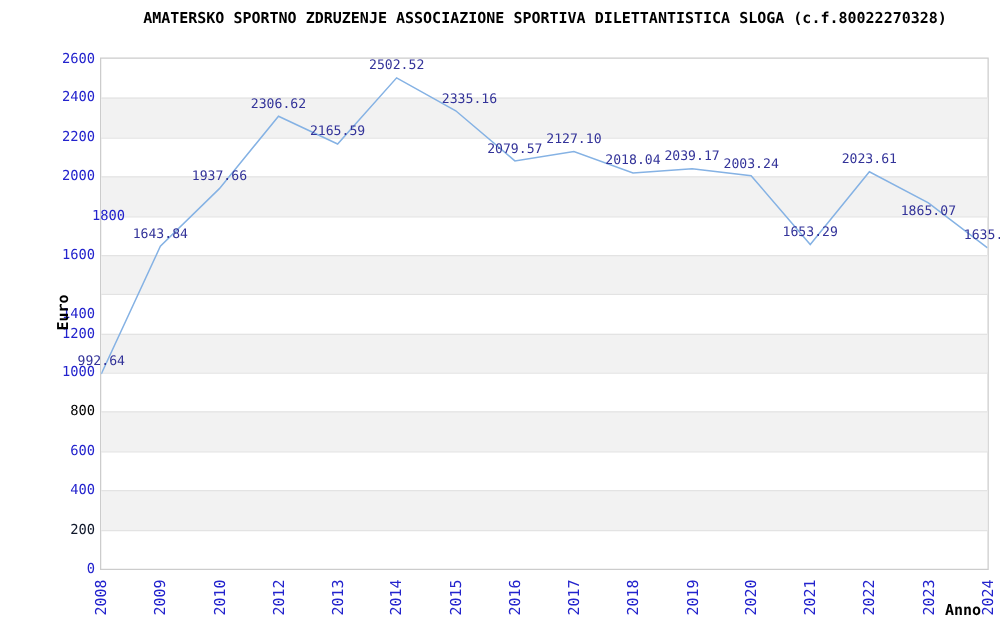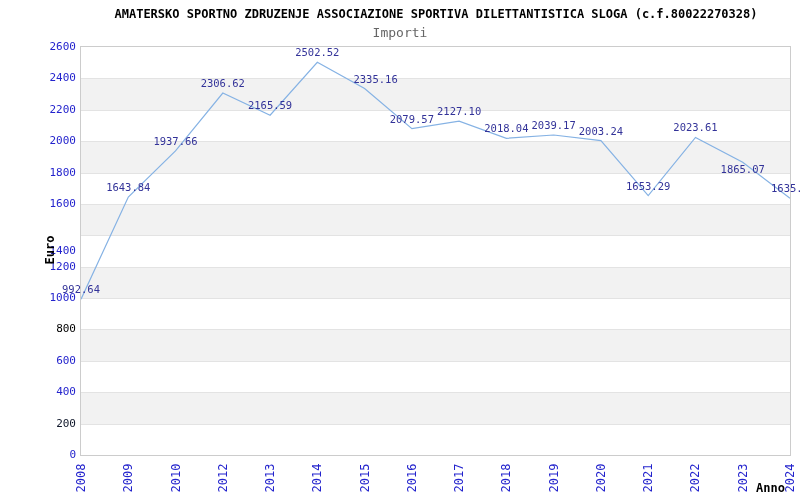--- a/index.html
+++ b/index.html
@@ -23,21 +23,20 @@
   .axis-title{position:absolute;font-size:12px;font-weight:bold;color:#000;white-space:nowrap;}
   .ylab{left:30px;top:243px;width:40px;height:14px;line-height:14px;text-align:center;
         transform:rotate(-90deg);}
   .xlab{left:756px;top:481px;width:44px;height:14px;line-height:14px;}
 </style>
 </head>
 <body>
 
 <div id="chart">
   <div class="title">AMATERSKO SPORTNO ZDRUZENJE ASSOCIAZIONE SPORTIVA DILETTANTISTICA SLOGA (c.f.80022270328)</div>
-  <div class="subtitle">Importi</div>
 
   <div class="plot">
     <div id="bands">
         <div class="band" style="top: 345.231px; height: 31.3846px; background: rgb(242, 242, 242);"></div>
         <div class="band" style="top: 282.462px; height: 31.3846px; background: rgb(242, 242, 242);"></div>
         <div class="band" style="top: 219.692px; height: 31.3846px; background: rgb(242, 242, 242);"></div>
         <div class="band" style="top: 156.923px; height: 31.3846px; background: rgb(242, 242, 242);"></div>
         <div class="band" style="top: 94.1538px; height: 31.3846px; background: rgb(242, 242, 242);"></div>
         <div class="band" style="top: 31.3846px; height: 31.3846px; background: rgb(242, 242, 242);"></div>
       </div>
@@ -81,21 +80,21 @@
   <div id="yticks">
       <div class="ytick" style="top: 447px; color: rgb(35, 35, 205);">0</div>
       <div class="ytick" style="top: 415.615px; color: #0f172a;">200</div>
       <div class="ytick" style="top: 384.231px; color: rgb(35, 35, 205);">400</div>
       <div class="ytick" style="top: 352.846px; color: rgb(35, 35, 205);">600</div>
       <div class="ytick" style="top: 321.462px; color: #000000;">800</div>
       <div class="ytick" style="top: 290.077px; color: rgb(35, 35, 205);">1000</div>
       <div class="ytick" style="top: 258.692px; color: rgb(35, 35, 205);">1200</div>
       <div class="ytick" style="top: 227.308px; color: rgb(35, 35, 205); margin-top: 16px;">1400</div>
       <div class="ytick" style="top: 195.923px; color: rgb(35, 35, 205);">1600</div>
-      <div class="ytick" style="top: 164.538px; color: rgb(35, 35, 205);">1800</div>
+      <div class="ytick" style="top: 164.538px; color: rgb(35, 35, 205); margin-left: 24px;">1800</div>
       <div class="ytick" style="top: 133.154px; color: rgb(35, 35, 205);">2000</div>
       <div class="ytick" style="top: 101.769px; color: rgb(35, 35, 205);">2200</div>
       <div class="ytick" style="top: 70.3846px; color: rgb(35, 35, 205);">2400</div>
       <div class="ytick" style="top: 39px; color: rgb(35, 35, 205);">2600</div>
     </div>
   <div id="xticks">
       <div class="xtick" style="left: 61px; top: 471px; color: rgb(35, 35, 205);">2008</div>
       <div class="xtick" style="left: 108.267px; top: 471px; color: rgb(35, 35, 205);">2009</div>
       <div class="xtick" style="left: 155.533px; top: 471px; color: rgb(35, 35, 205);">2010</div>
       <div class="xtick" style="left: 202.8px; top: 471px; color: rgb(35, 35, 205);">2012</div>

